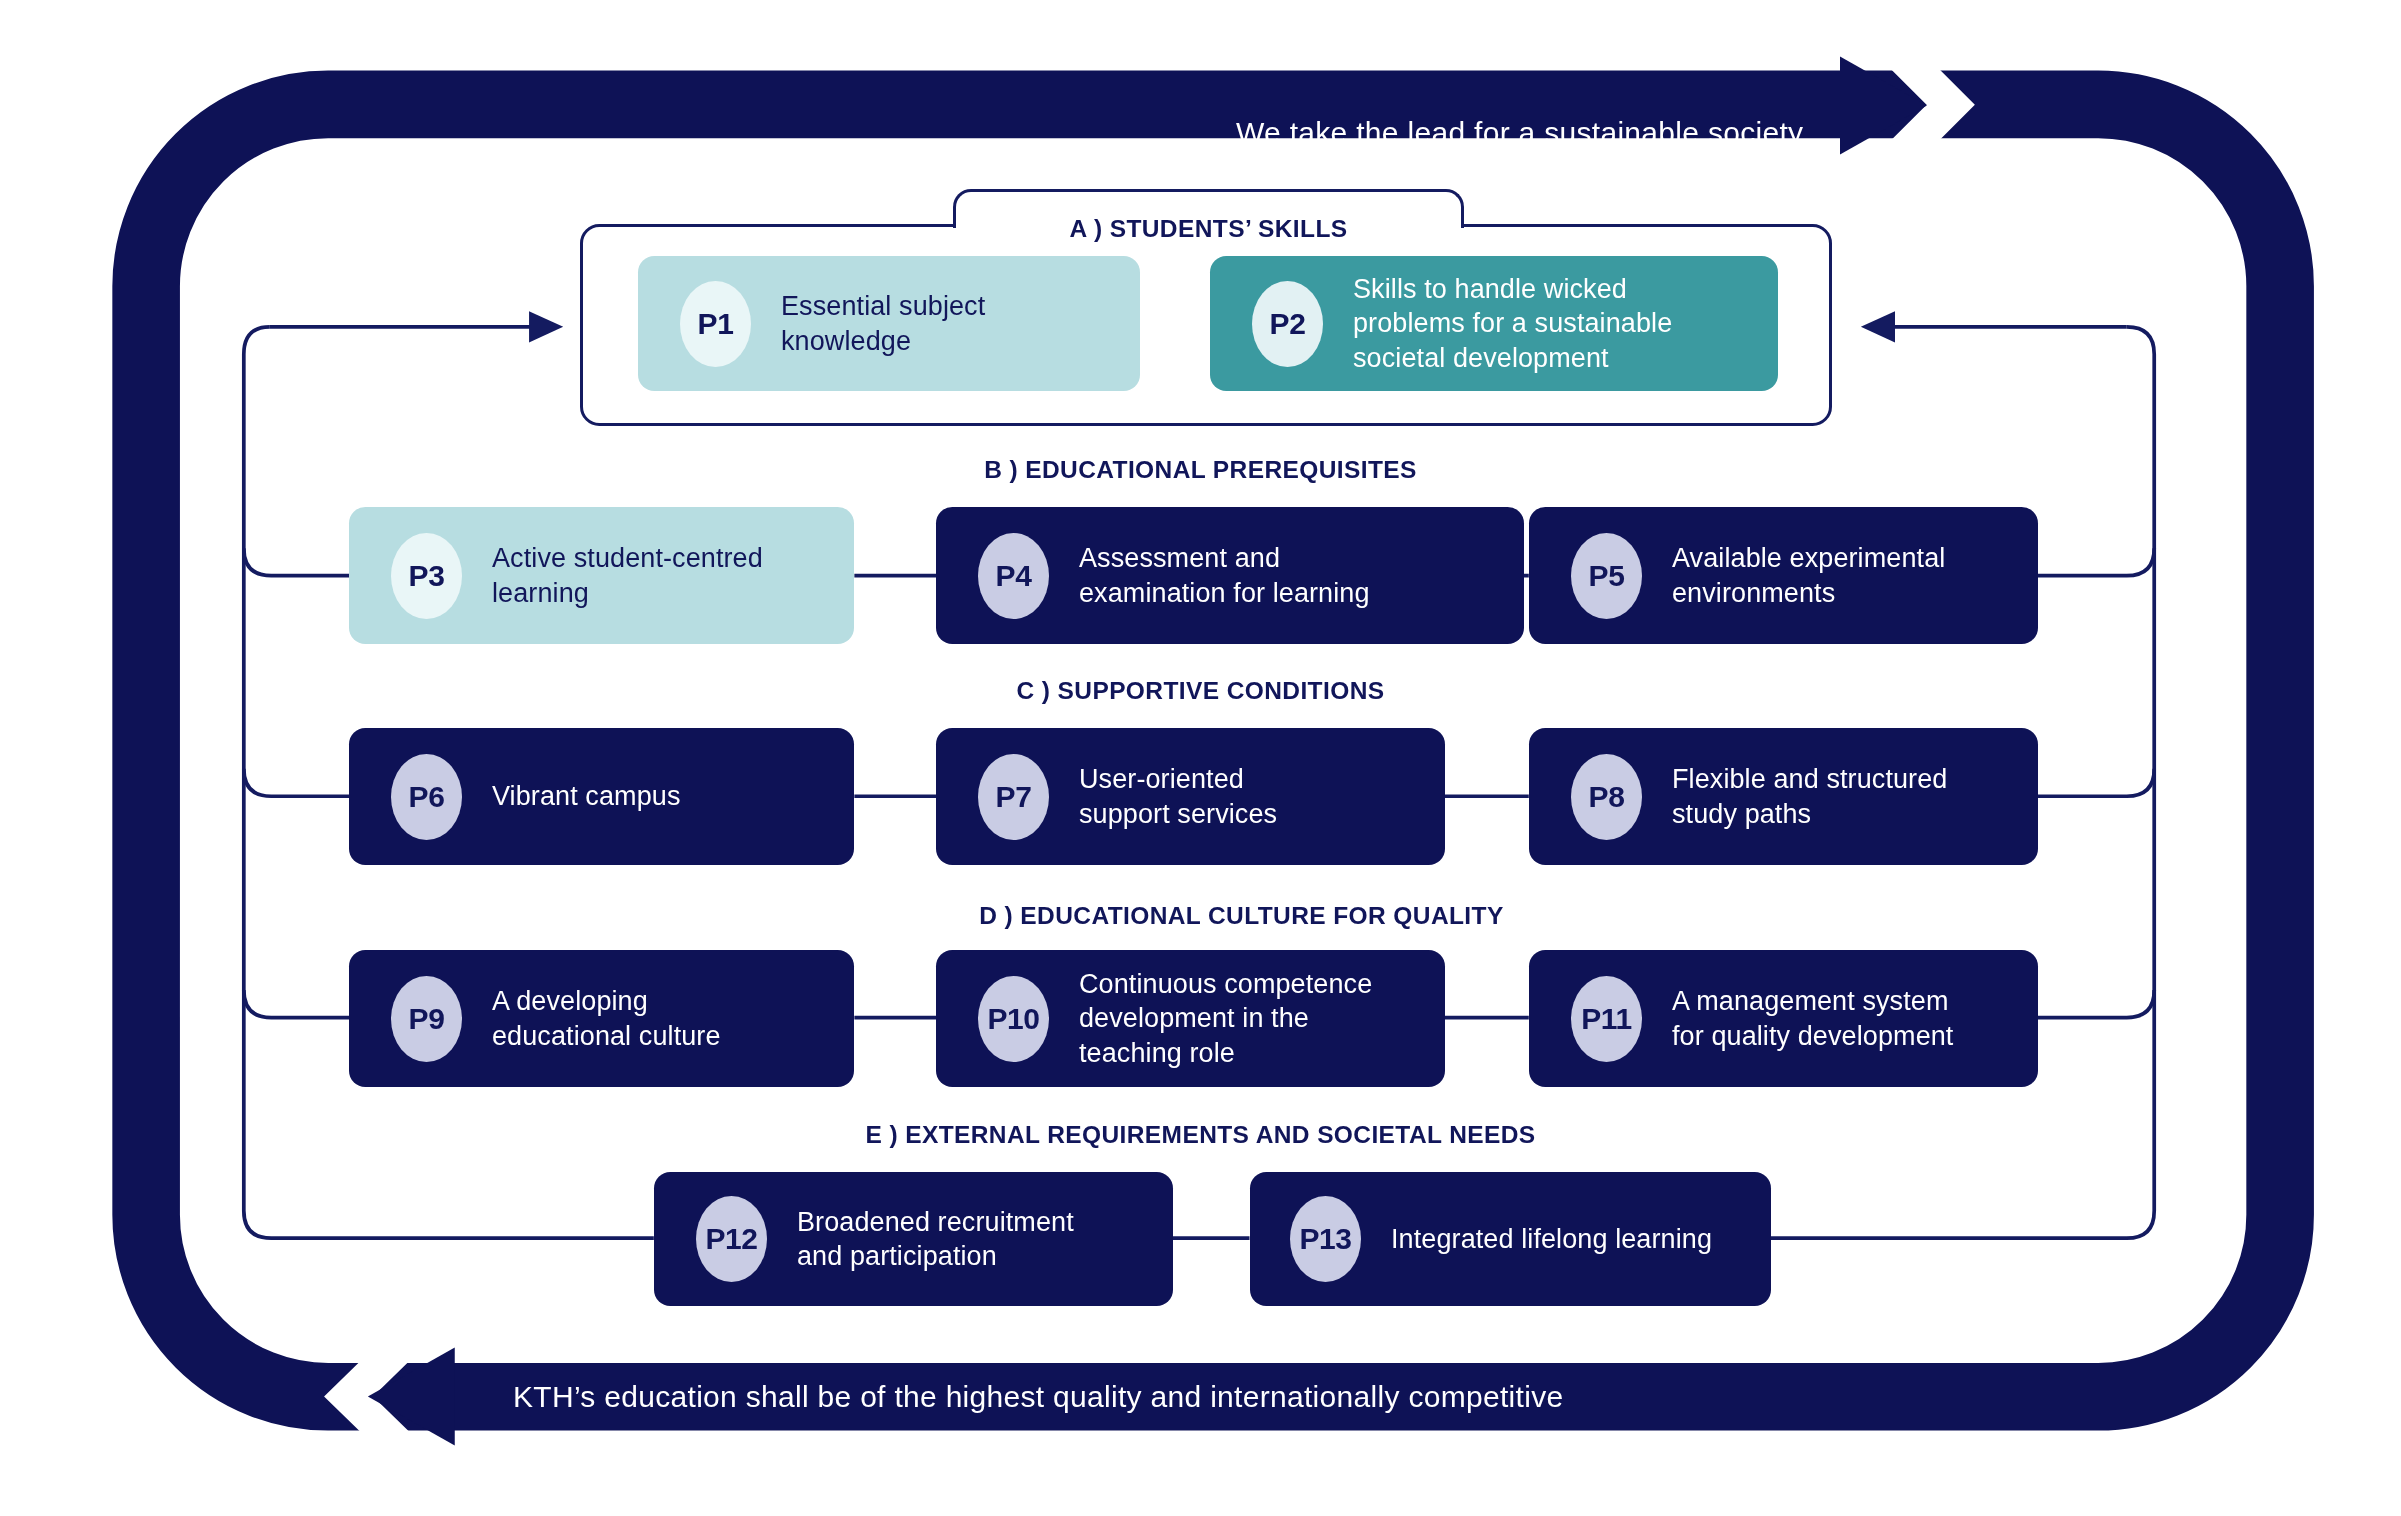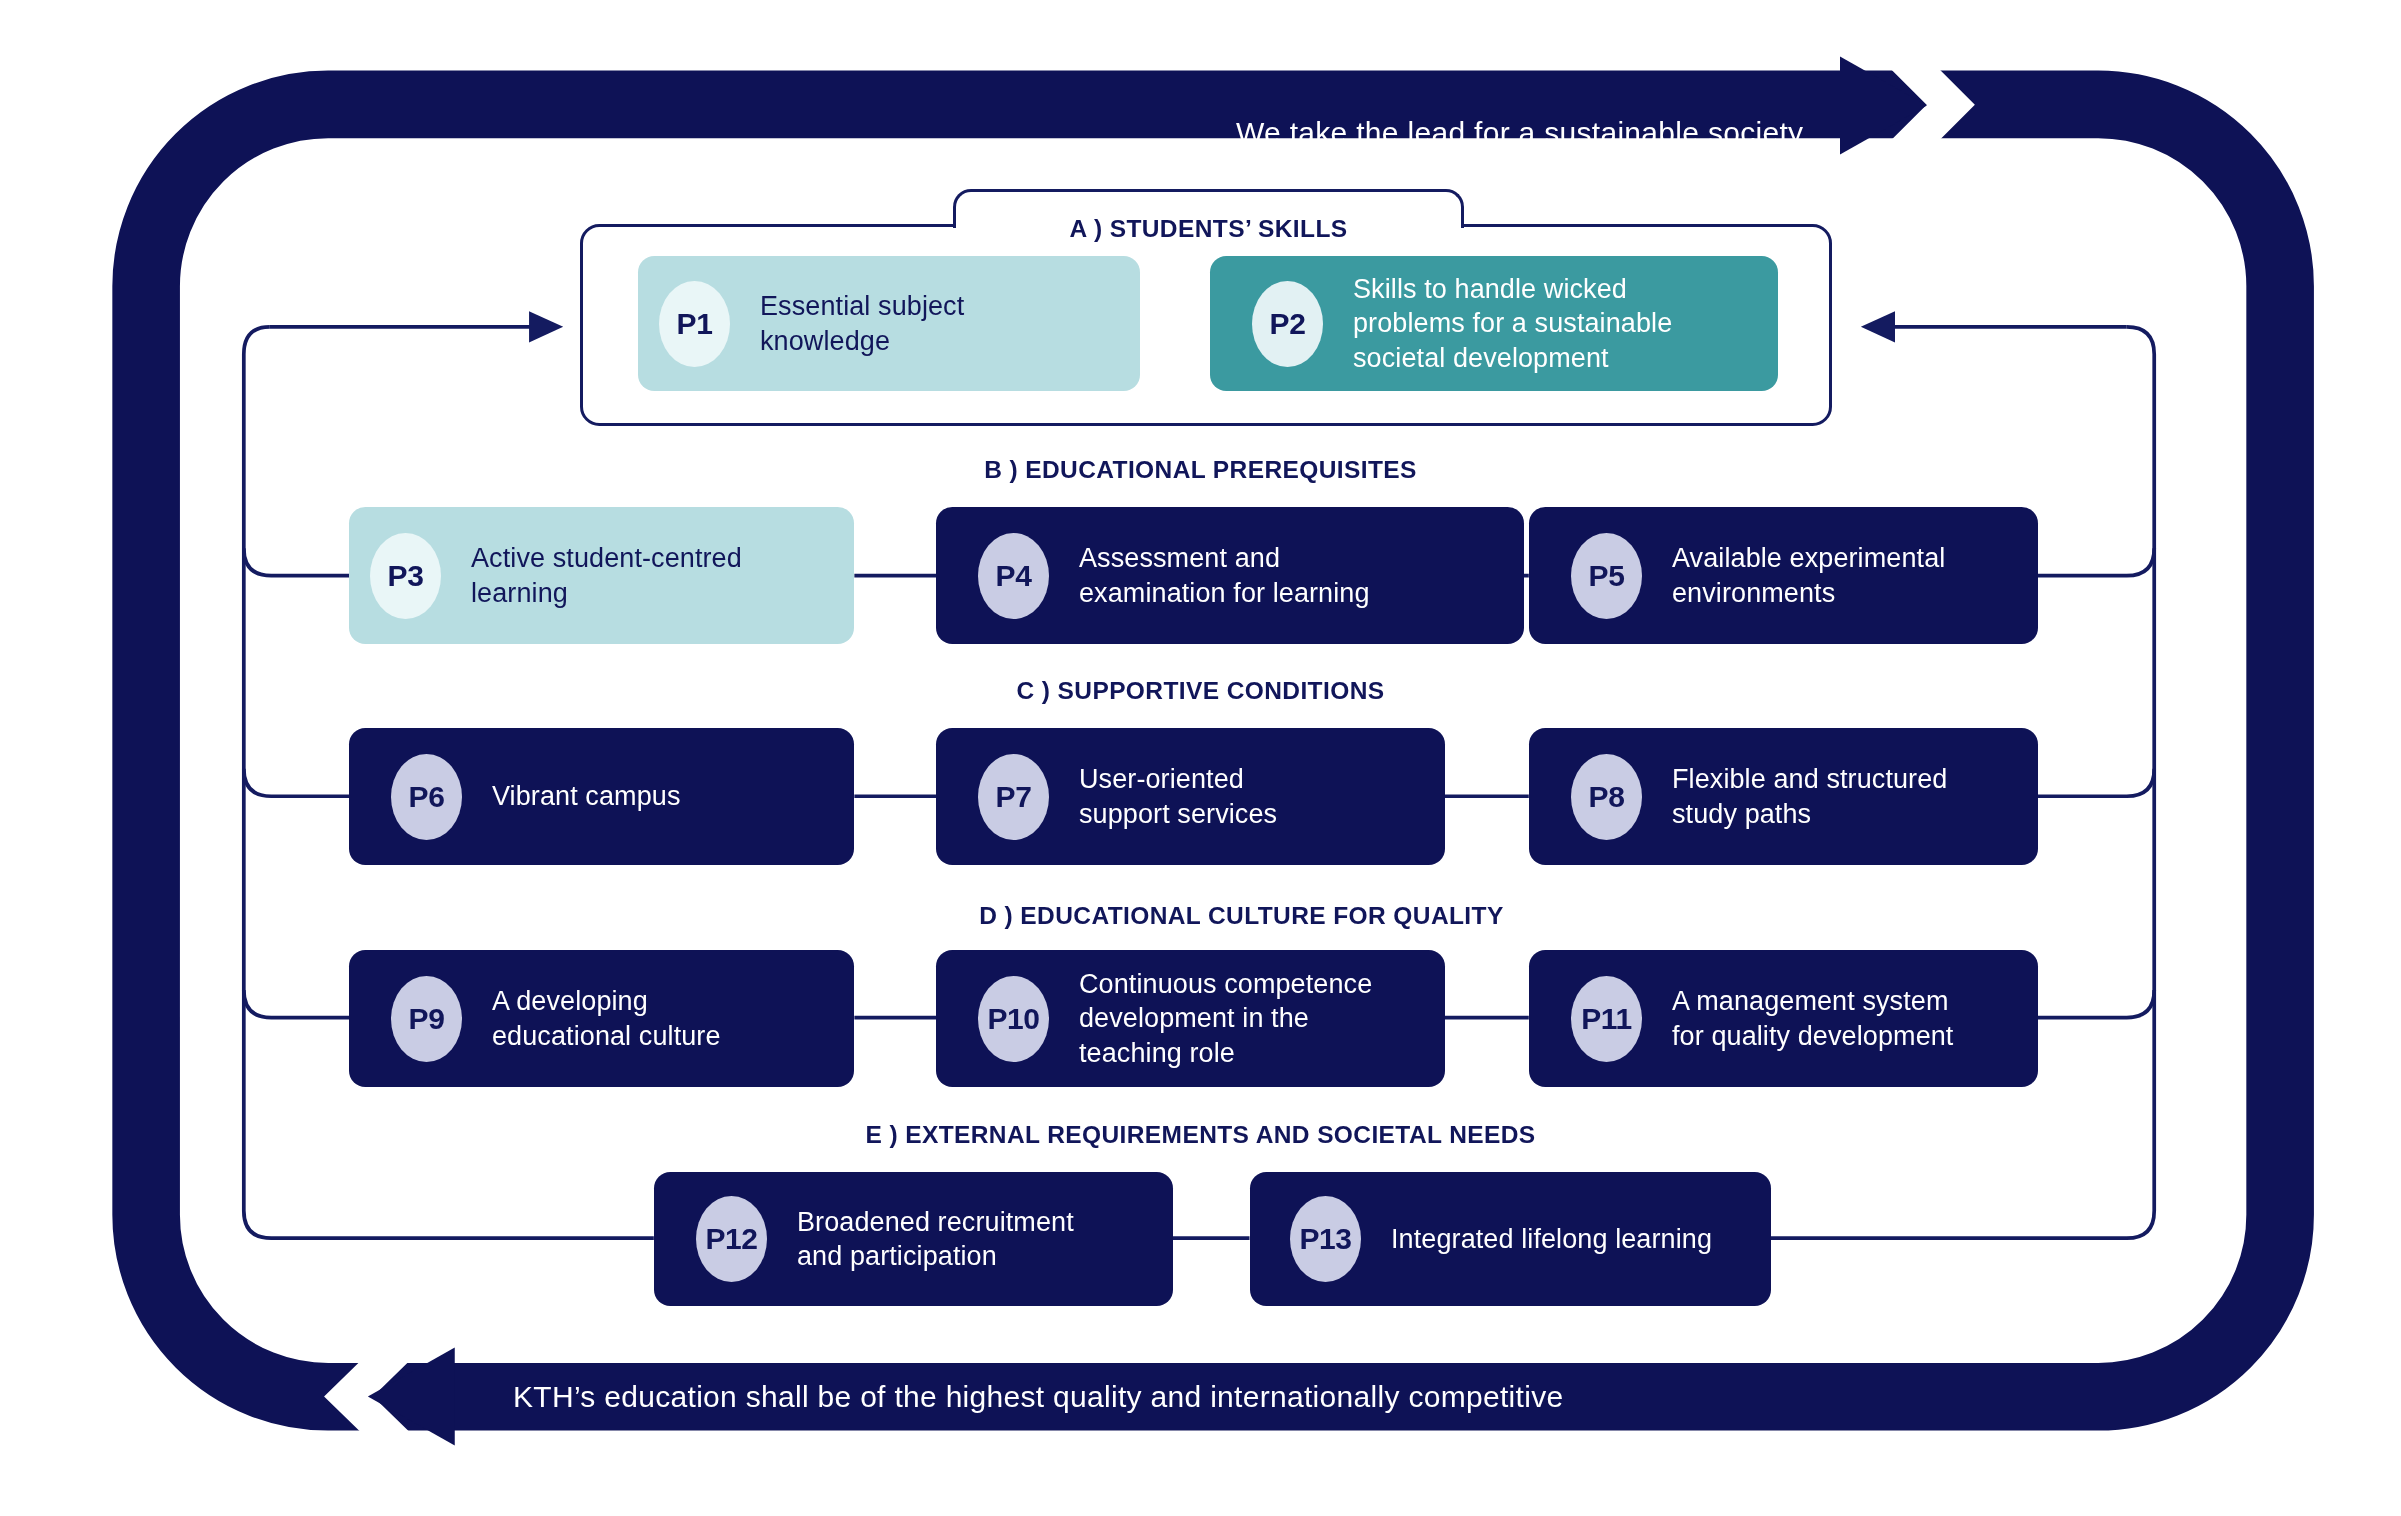--- a/index.html
+++ b/index.html
@@ -33,21 +33,21 @@
   .section-heading{
     position:absolute;left:0;width:2401px;text-align:center;
     font-size:24.5px;font-weight:700;color:#11165a;letter-spacing:0.4px;line-height:30px;z-index:2;
   }
   
   .card{
     position:absolute;border-radius:16.3px;display:flex;align-items:center;gap:30px;
     padding:0 18px 0 42px;box-sizing:border-box;z-index:3;
   }
   .card.navy{background:#0e1256;color:#ffffff;}
-  .card.light{background:#b7dde1;color:#11165a;padding-left:21px;}
+  .card.light{background:#b7dde1;color:#11165a;}
   .card.teal{background:#3b9aa0;color:#ffffff;}
   .badge{
     width:71px;height:86px;border-radius:50%;flex:0 0 auto;
     display:flex;align-items:center;justify-content:center;
     font-weight:700;font-size:30px;color:#11165a;letter-spacing:-0.4px;
   }
   .card.navy  .badge{background:#c9cce4;}
   .card.light .badge{background:#e9f6f7;}
   .card.teal  .badge{background:#e2f1f3;}
   .card-title{

